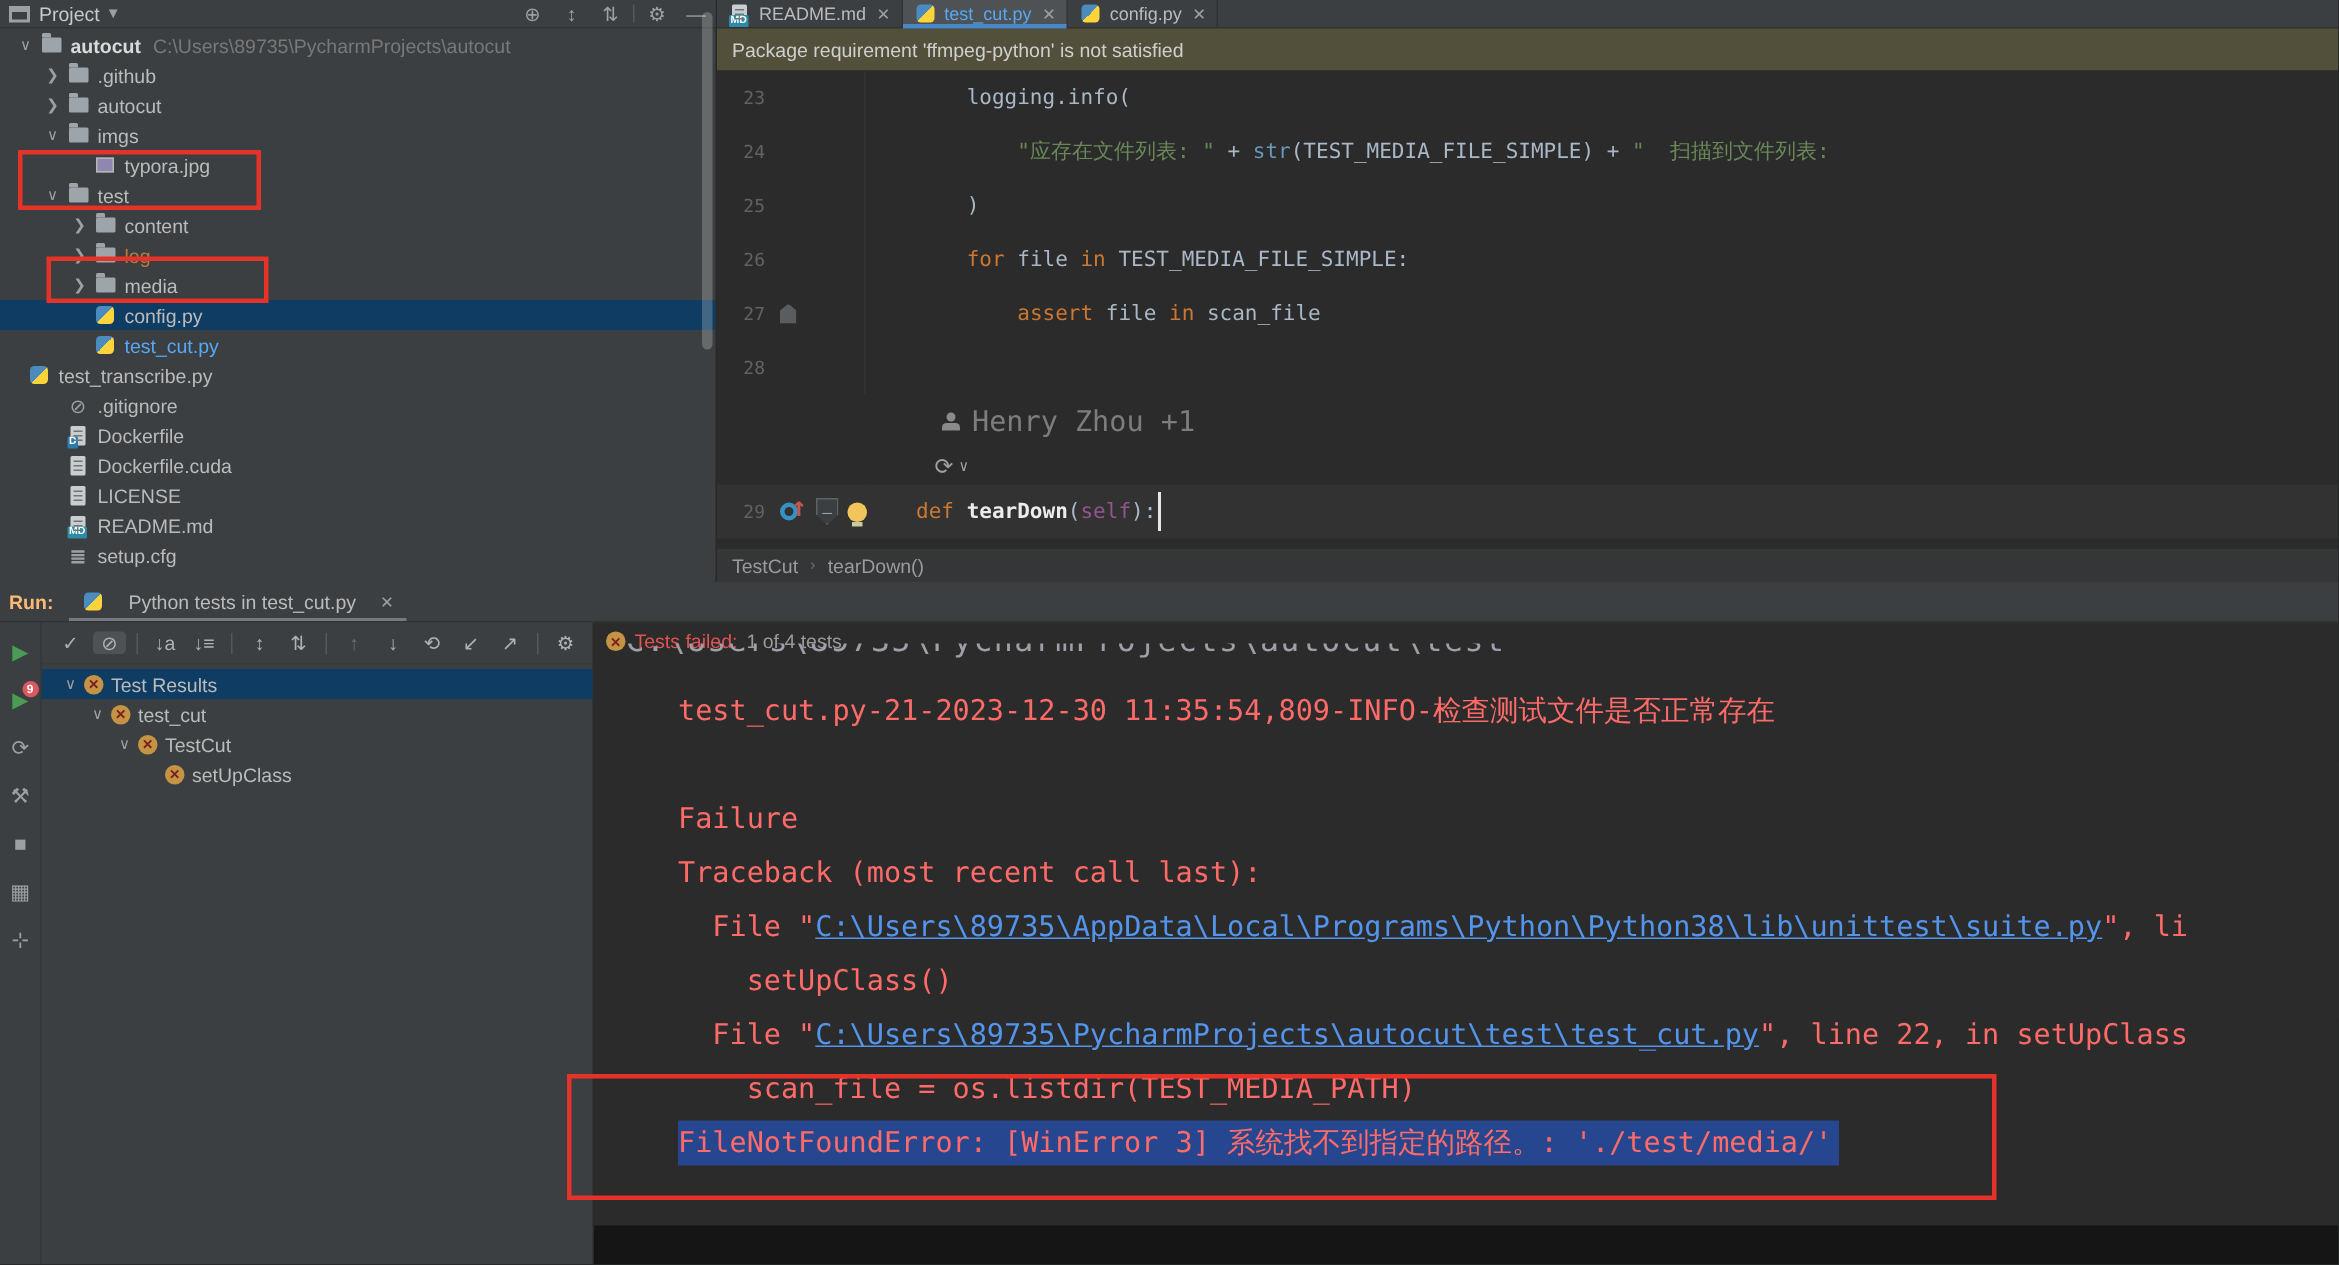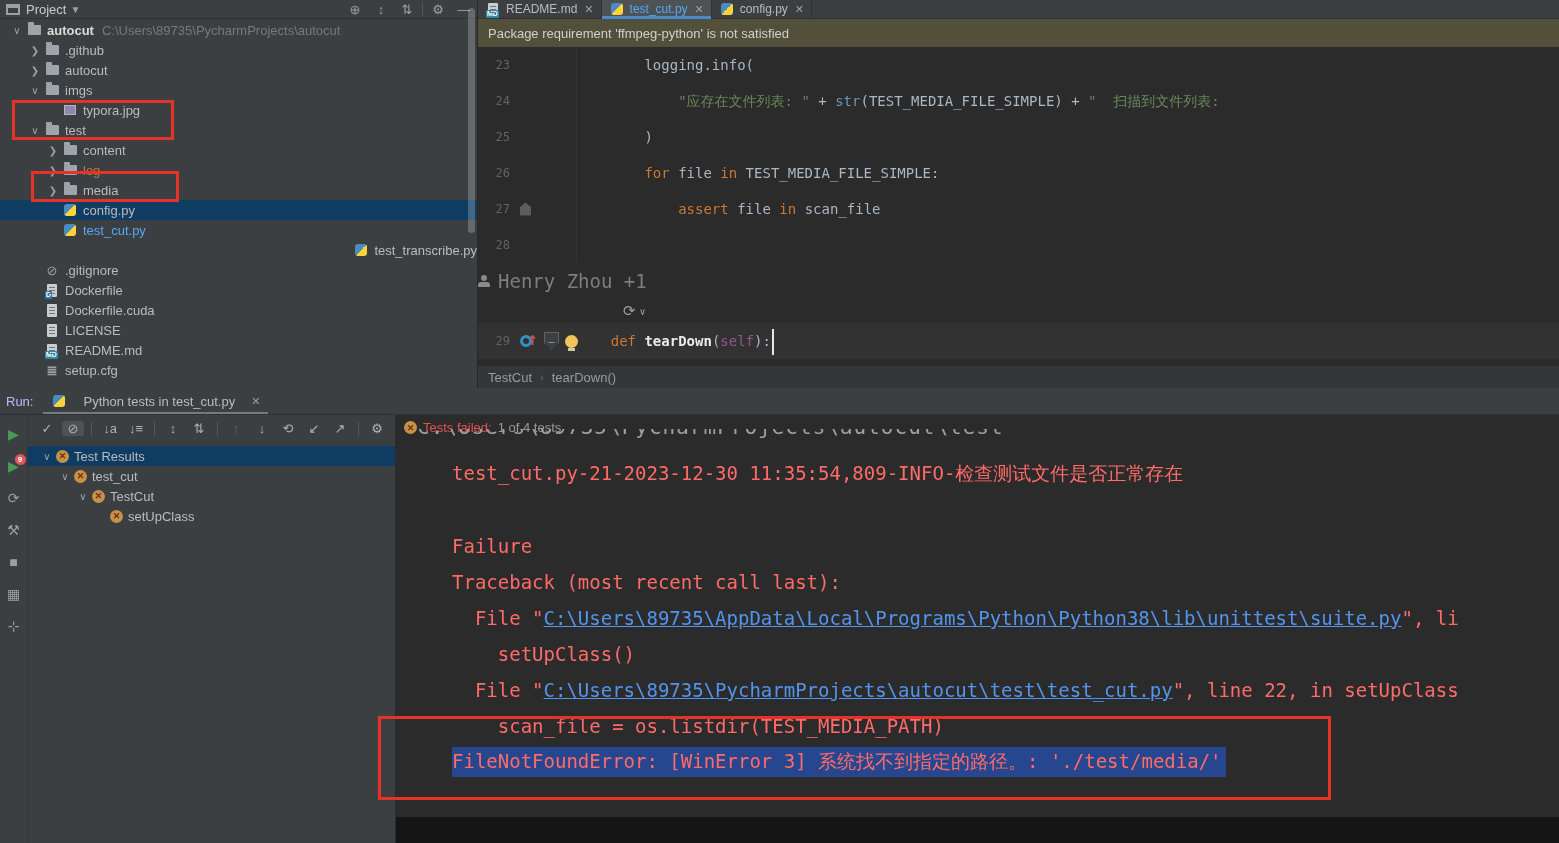--- a/index.html
+++ b/index.html
@@ -53,38 +53,38 @@
   #editor { position:absolute; left:0; top:47px; right:0; height:318px; background:#2b2b2b; overflow:hidden; font-family:"DejaVu Sans Mono", monospace; }
   .code-row { height:36px; display:flex; align-items:center; position:relative; }
   .code-row.current { background:#323232; }
   .gutter { width:99px; flex:none; display:flex; align-items:center; height:100%; border-right:1px solid #313335; }
   .lnum { width:32px; text-align:right; color:#606366; font-size:12px; flex:none; }
   .gicons { flex:1; display:flex; align-items:center; padding-left:10px; gap:6px; }
   pre.codetxt { font-family:"DejaVu Sans Mono", monospace; font-size:14px; line-height:36px; white-space:pre; color:#a9b7c6; }
   .c-d { color:#a9b7c6; } .c-k { color:#cc7832; } .c-s { color:#6a8759; }
   .c-b { color:#6897bb; } .c-fn { color:#ececec; font-weight:bold; } .c-self { color:#94558d; }
   .caret { display:inline-block; width:2px; height:26px; background:#e6e6e6; vertical-align:middle; margin-left:1px; }
-  .anno-row { height:36px; display:flex; align-items:center; color:#7d7d7d; font-size:19px; gap:8px; }
+  .anno-row { height:36px; display:flex; align-items:center; padding-left:150px; color:#7d7d7d; font-size:19px; gap:8px; }
   .person-ic { width:12px; height:12px; position:relative; }
   .person-ic:before { content:""; position:absolute; left:3px; top:0; width:6px; height:6px; border-radius:50%; background:#8a8a8a; }
   .person-ic:after { content:""; position:absolute; left:0; top:7px; width:12px; height:5px; border-radius:3px 3px 0 0; background:#8a8a8a; }
   .commit-row { height:24px; display:flex; align-items:center; padding-left:145px; color:#9da0a3; font-size:15px; gap:4px; }
   .fold-ic { width:15px; height:18px; background:#3c3f41; border:1px solid #606366; clip-path:polygon(0 0,100% 0,100% 60%,50% 100%,0 60%); color:#9da0a3; font-size:11px; display:inline-flex; align-items:center; justify-content:center; }
   .bulb-ic { width:13px; height:13px; border-radius:50%; background:#f2c55c; position:relative; }
   .bulb-ic:after { content:""; position:absolute; left:3px; bottom:-3px; width:7px; height:3px; background:#caca9e; }
   .runfail-ic { position:relative; width:18px; height:20px; }
   .runfail-ic .donut { position:absolute; left:0; top:4px; width:12px; height:12px; border-radius:50%; border:3px solid #3592c4; }
   .runfail-ic .uparrow { position:absolute; right:0; top:-2px; color:#c75450; font-size:18px; font-weight:bold; line-height:20px; }
   .bookmark-ic { width:11px; height:13px; background:#5a5d5f; clip-path:polygon(50% 0,100% 35%,100% 100%,0 100%,0 35%); }
   #breadcrumb-bar { position:absolute; left:0; bottom:0; right:0; height:23px; background:#343638; border-top:1px solid #2b2b2b; display:flex; align-items:center; padding-left:10px; gap:8px; color:#9b9b9b; font-size:13px; }
   #breadcrumb-bar .sep { color:#6f6f6f; font-size:11px; }
   
   #bottom-panel { position:absolute; left:0; top:388px; width:1559px; height:455px; background:#3c3f41; }
   #run-header { height:27px; display:flex; align-items:center; border-bottom:1px solid #323232; background:#3c3f41; }
-  #run-header .runlbl { color:#c4b5fd; margin:0 10px 0 6px; }
+  #run-header .runlbl { color:#fdba74; margin:0 10px 0 6px;font-weight:bold; }
   .run-tab { display:flex; align-items:center; gap:16px; position:relative; height:100%; padding:0 8px; }
   .run-tab:after { content:""; position:absolute; left:0; right:0; bottom:0; height:2px; background:#747a80; }
   .run-tab .x { color:#9da0a3; font-size:11px; }
   #left-stripe { position:absolute; left:0; top:27px; bottom:0; width:28px; background:#3c3f41; border-right:1px solid #333639; display:flex; flex-direction:column; align-items:center; padding-top:10px; gap:14px; }
   .stripe-ic { width:18px; height:18px; display:flex; align-items:center; justify-content:center; color:#9da0a3; font-size:14px; position:relative; }
   .stripe-ic.green { color:#499c54; }
   .stripe-ic .badge9 { position:absolute; right:-3px; top:-3px; background:#db5860; color:#fff; border-radius:50%; width:11px; height:11px; font-size:8px; font-weight:bold; display:flex; align-items:center; justify-content:center; }
   #test-panel { position:absolute; left:28px; top:27px; width:368px; bottom:0; background:#3c3f41; border-right:1px solid #2b2b2b; }
   #test-toolbar { height:28px; display:flex; align-items:center; padding-left:8px; gap:4px; border-bottom:1px solid #37393b; }
   .tb-ic { color:#afb1b3; font-size:13px; width:22px; text-align:center; }
@@ -196,21 +196,21 @@
           </span>
           <span class="tr-label">config.py</span>
         </div>
         <div class="tree-row" style="padding-left: 44px;">
           <span class="tr-chev"></span>
           <span class="fic">
             <span class="i-python"></span>
           </span>
           <span class="tr-label openfile">test_cut.py</span>
         </div>
-        <div class="tree-row" style="padding-left: 44px; justify-content: flex-end;">
+        <div class="tree-row" style="">
           <span class="tr-chev"></span>
           <span class="fic">
             <span class="i-python"></span>
           </span>
           <span class="tr-label">test_transcribe.py</span>
         </div>
         <div class="tree-row" style="padding-left: 26px;">
           <span class="tr-chev"></span>
           <span class="fic">
             <span class="i-ignored">⊘</span>

